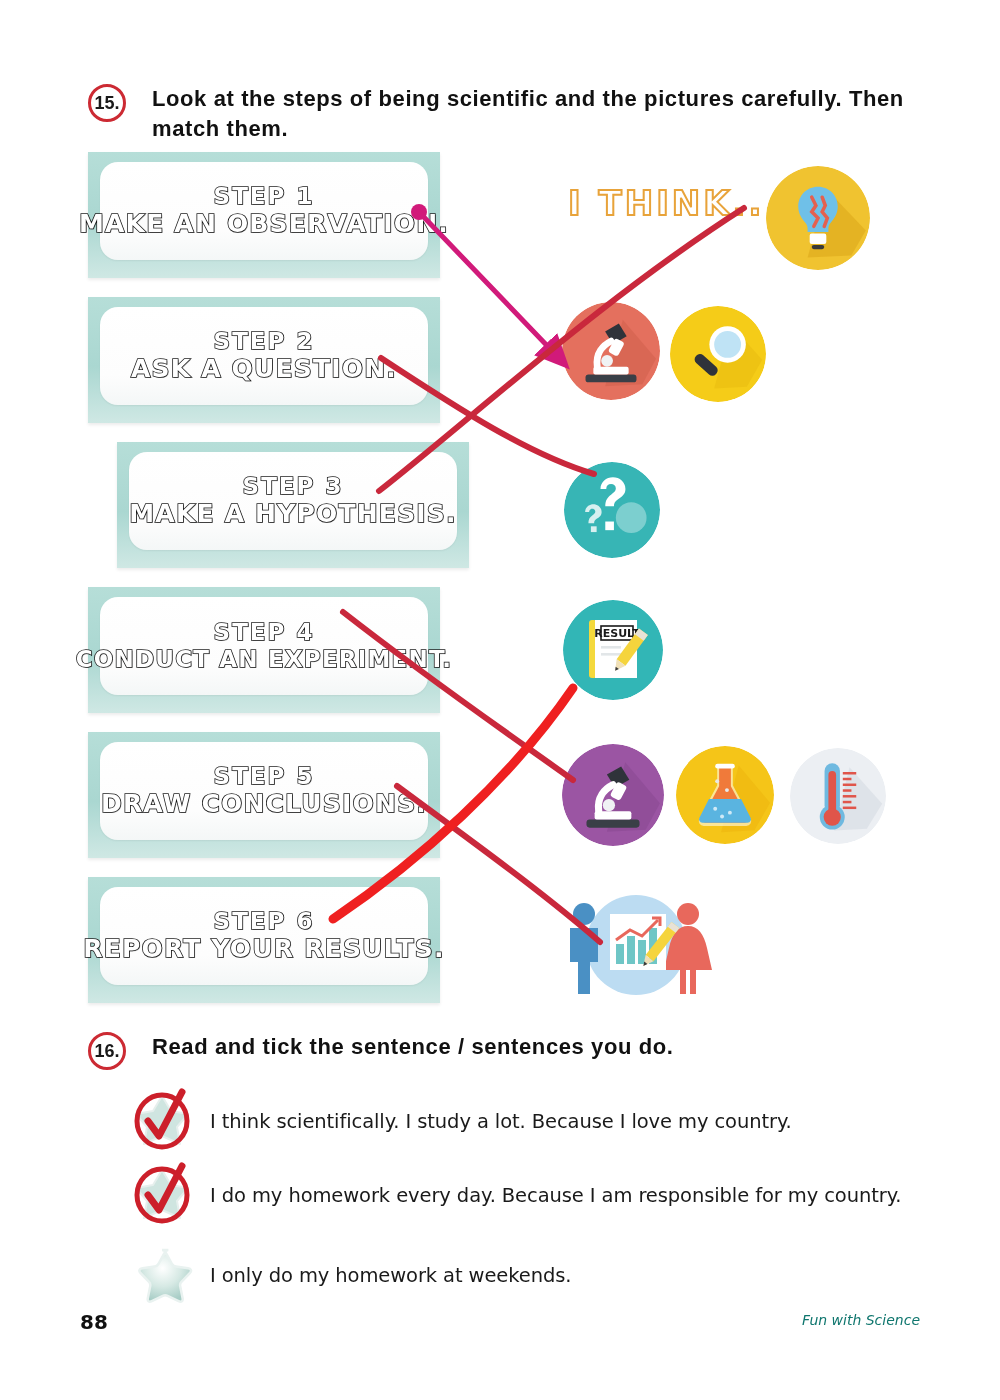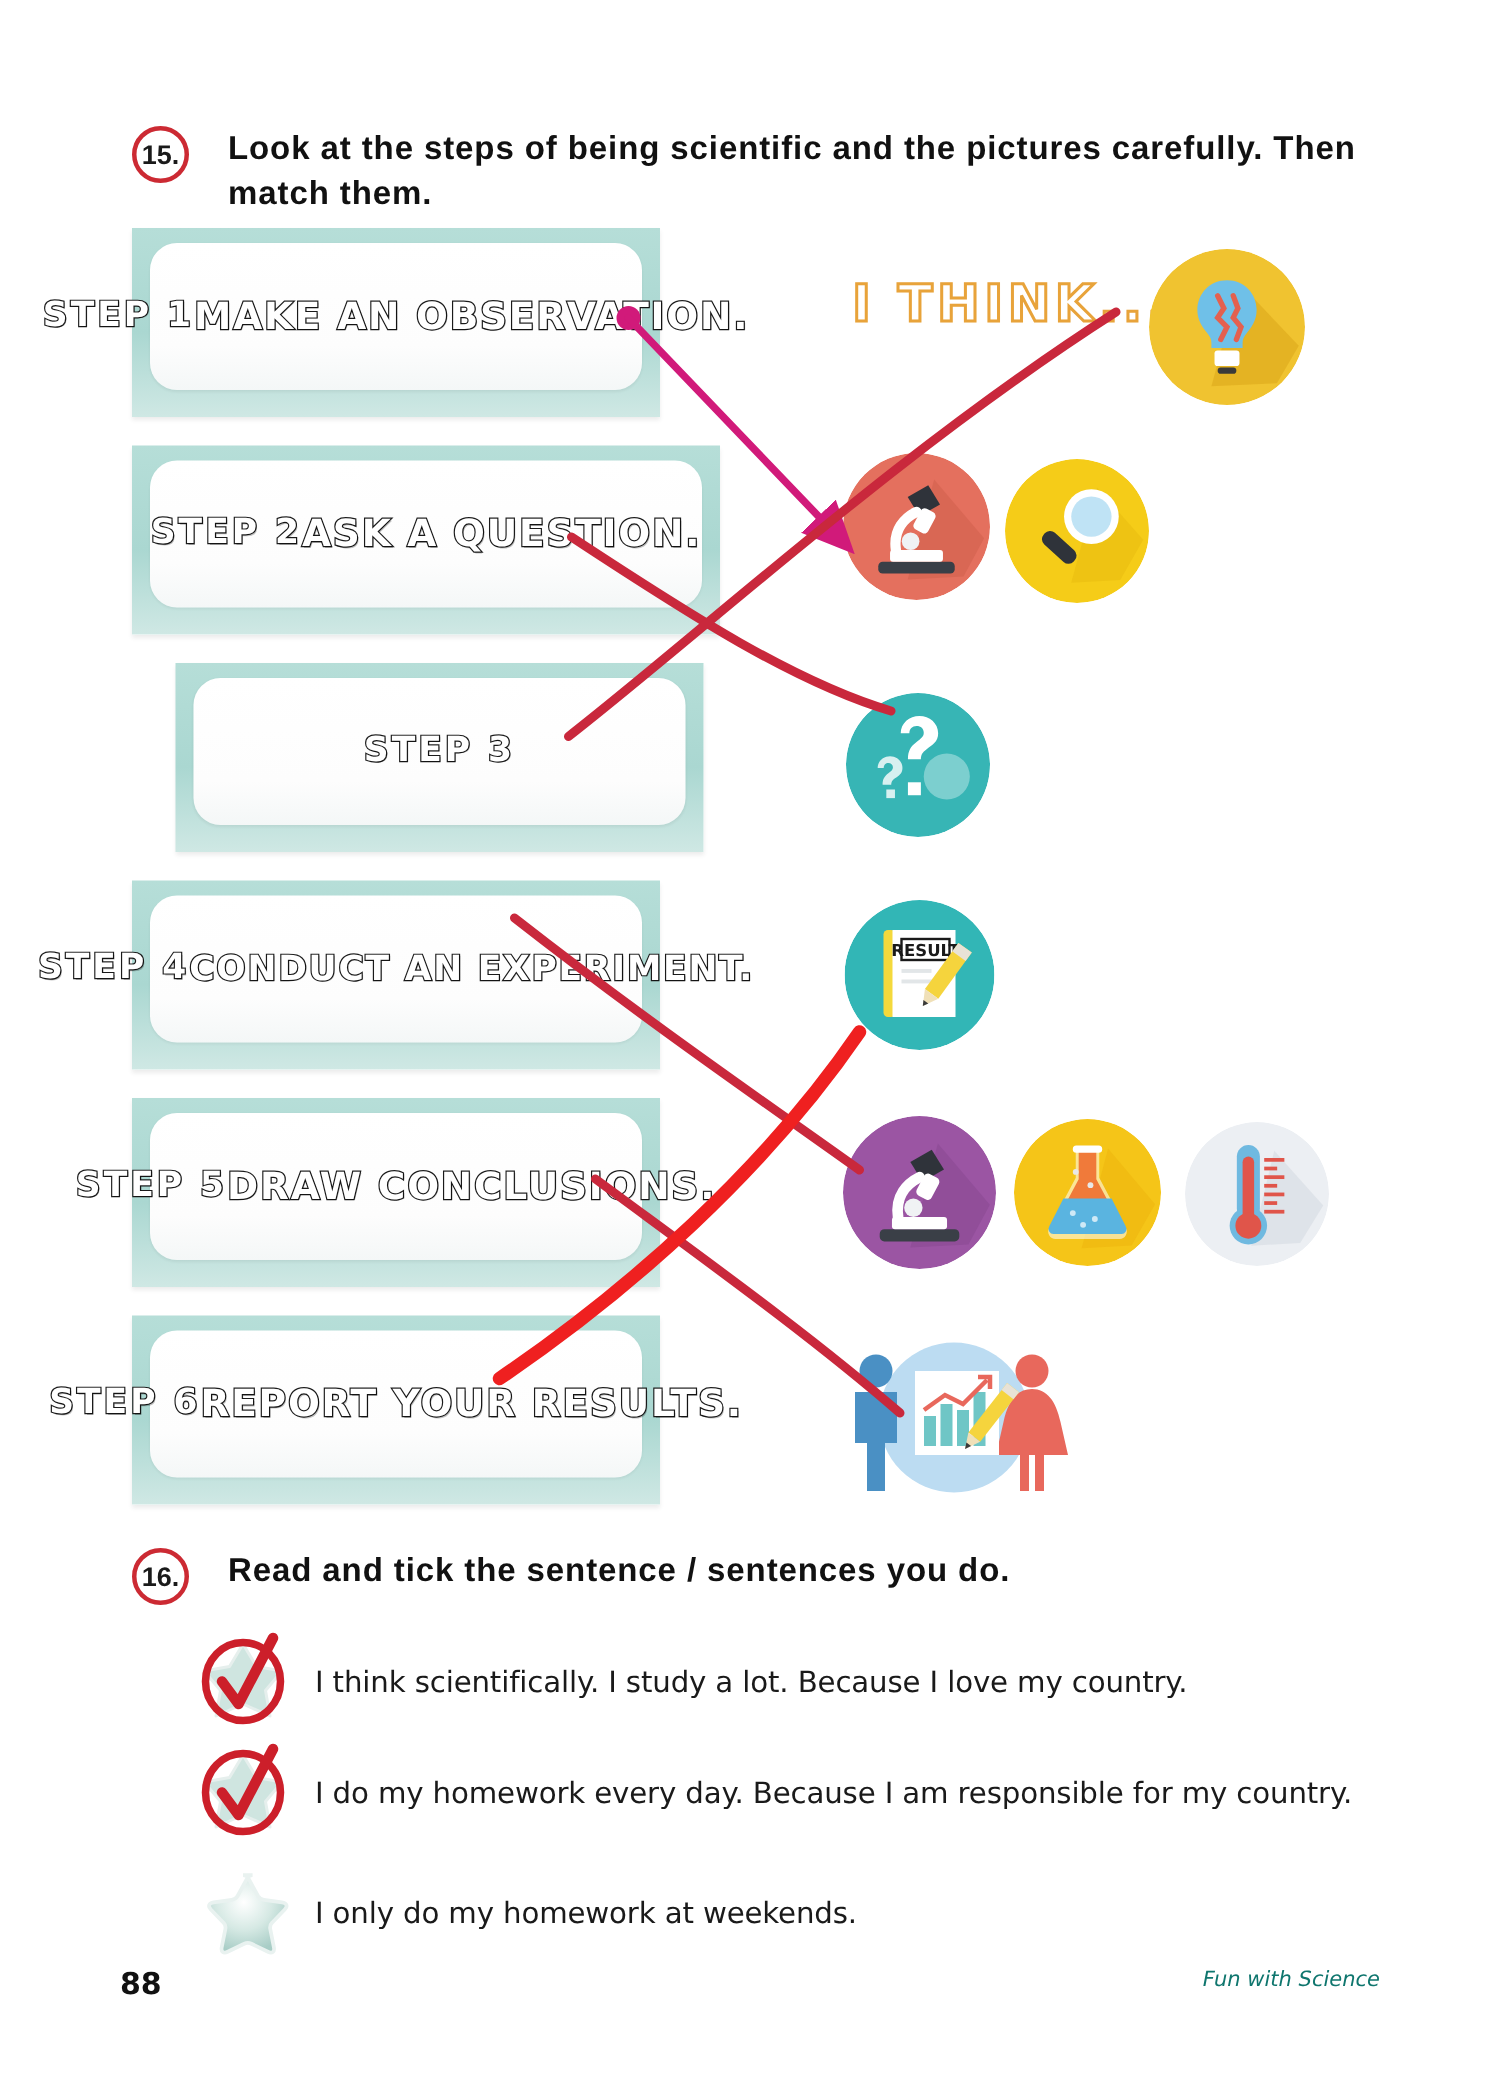--- a/index.html
+++ b/index.html
@@ -32,21 +32,21 @@
   .step-outer{
     position:absolute;
     width:352px;height:126px;
     background:linear-gradient(180deg,#b6ded8 0%,#aad7d1 55%,#cfe8e4 100%);
     box-shadow:0 2px 3px rgba(0,0,0,.08);
   }
   .step-inner{
     position:absolute;left:12px;top:10px;right:12px;bottom:18px;
     background:linear-gradient(180deg,#ffffff 0%,#fdfdfd 70%,#f4f7f7 100%);
     border-radius:18px;
-    display:flex;flex-direction:row;
+    display:flex;flex-direction:column;
     align-items:center;justify-content:center;
     box-shadow:0 1px 2px rgba(0,0,0,.06);
   }
   .step-line1,.step-line2{
     font-family:"DejaVu Sans", sans-serif;
     font-weight:700;
     color:#fff;
     -webkit-text-stroke:1.6px #1a1a1a;
     paint-order:stroke fill;
     letter-spacing:2px;
@@ -98,30 +98,31 @@
     <div class="qtext">Look at the steps of being scientific and the pictures carefully. Then match them.</div>
   </div>
 
   <div class="step-outer" style="left:88px;top:152px;">
     <div class="step-inner">
       <div class="step-line1">STEP 1</div>
       <div class="step-line2">MAKE AN OBSERVATION.</div>
     </div>
   </div>
 
-  <div class="step-outer" style="left:88px;top:297px;padding-left:40px;">
+  <div class="step-outer" style="left:88px;top:297px;">
     <div class="step-inner">
       <div class="step-line1">STEP 2</div>
       <div class="step-line2">ASK A QUESTION.</div>
     </div>
   </div>
 
   <div class="step-outer" style="left:88px;top:442px;margin-left:29px;">
     <div class="step-inner">
       <div class="step-line1">STEP 3</div>
+      <div class="step-line2">MAKE A HYPOTHESIS.</div>
     </div>
   </div>
 
   <div class="step-outer" style="left:88px;top:587px;">
     <div class="step-inner">
       <div class="step-line1">STEP 4</div>
       <div class="step-line2" style="font-size:23px;">CONDUCT AN EXPERIMENT.</div>
     </div>
   </div>
 

